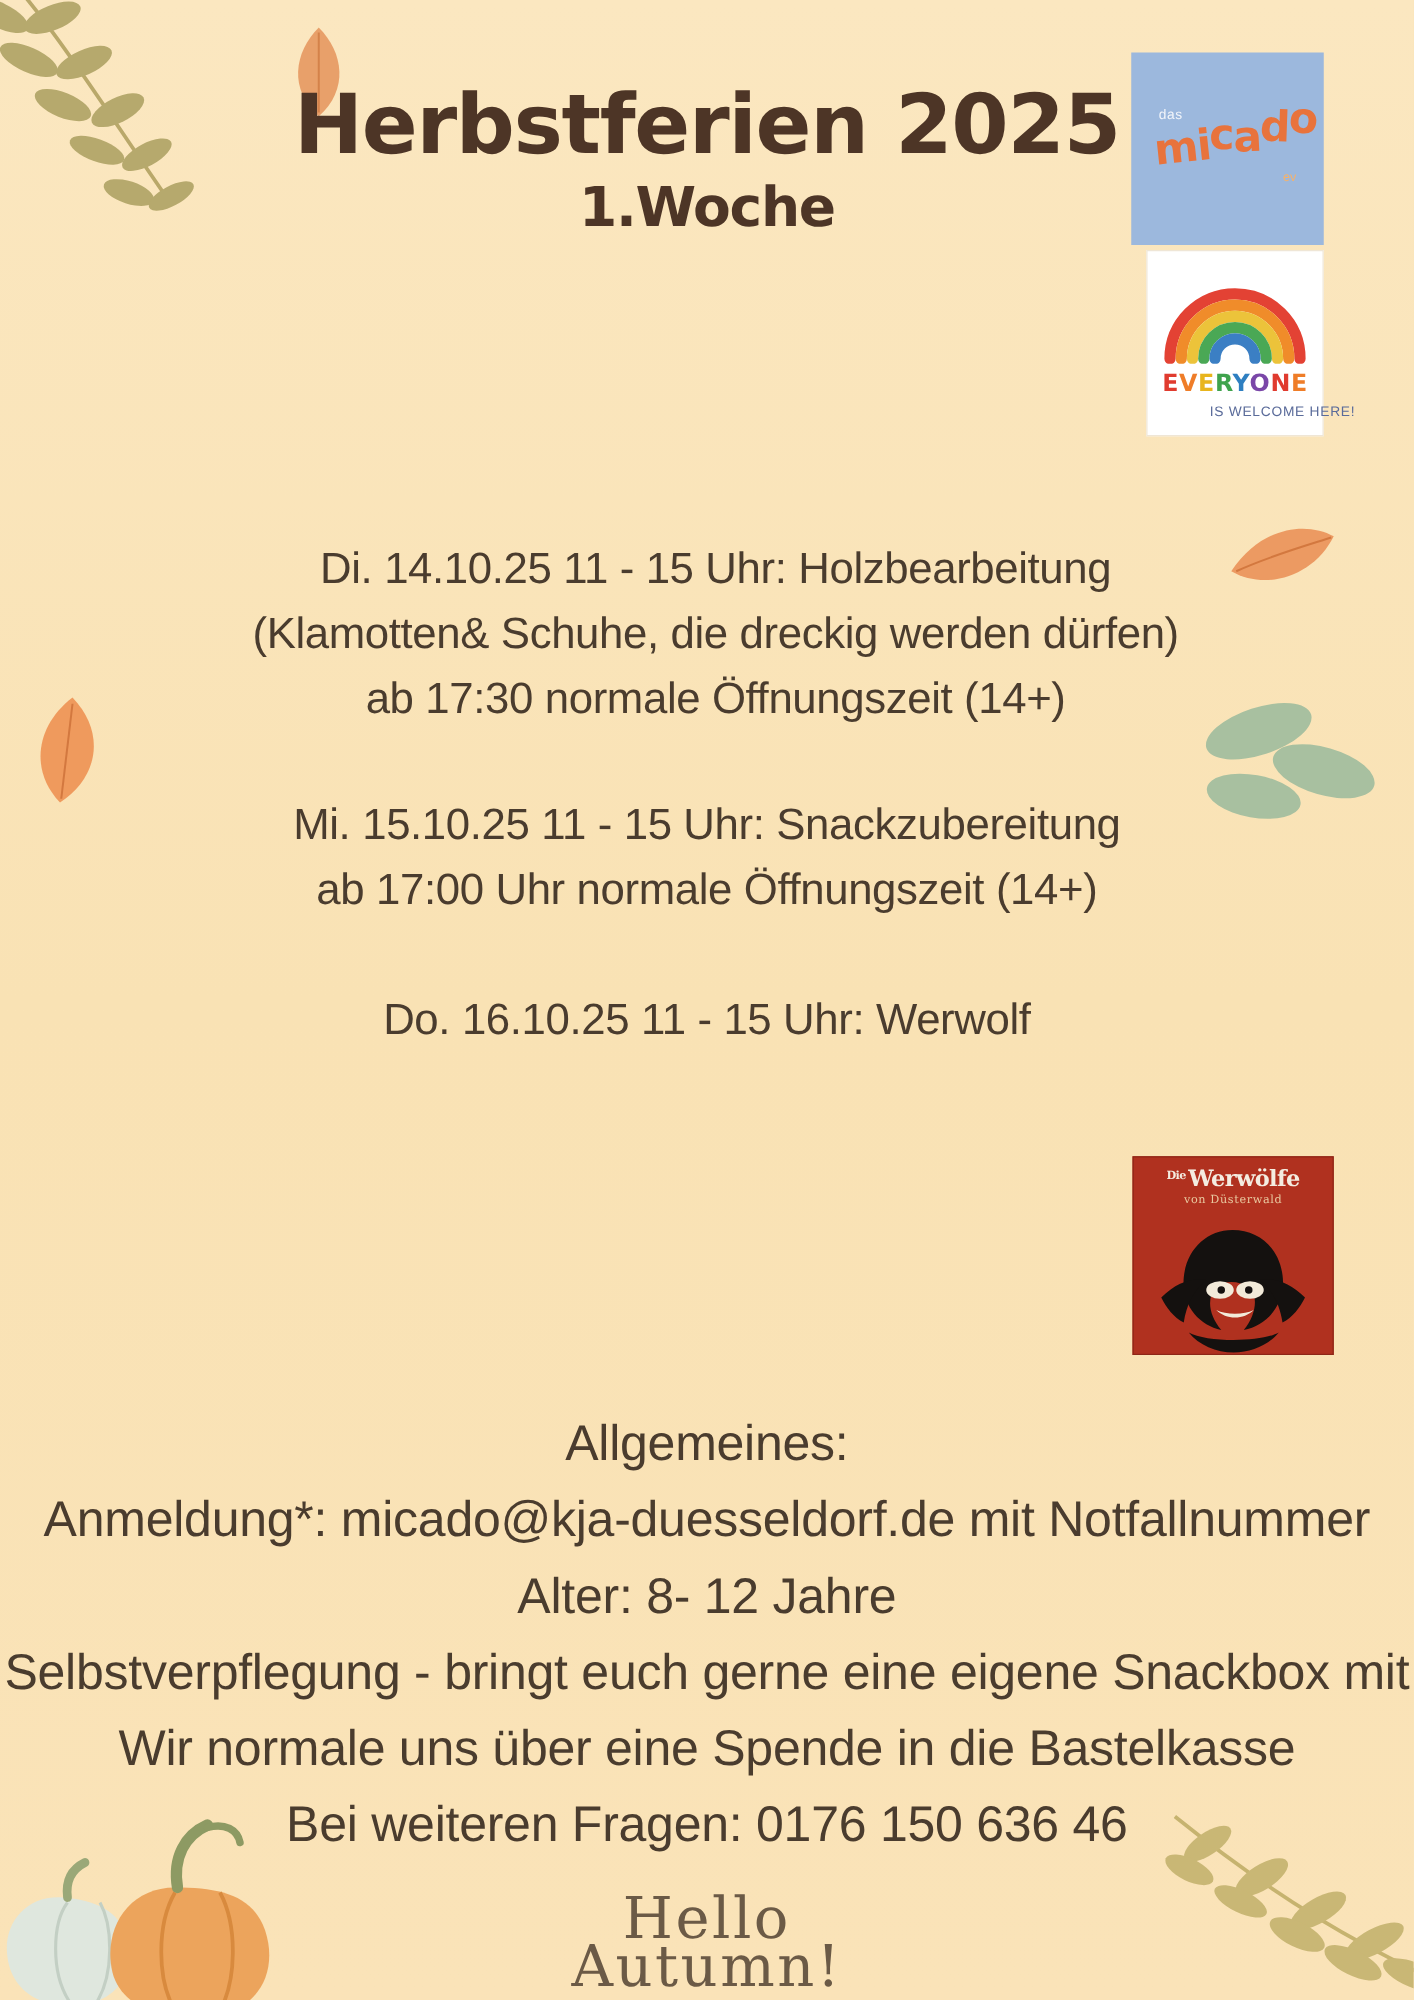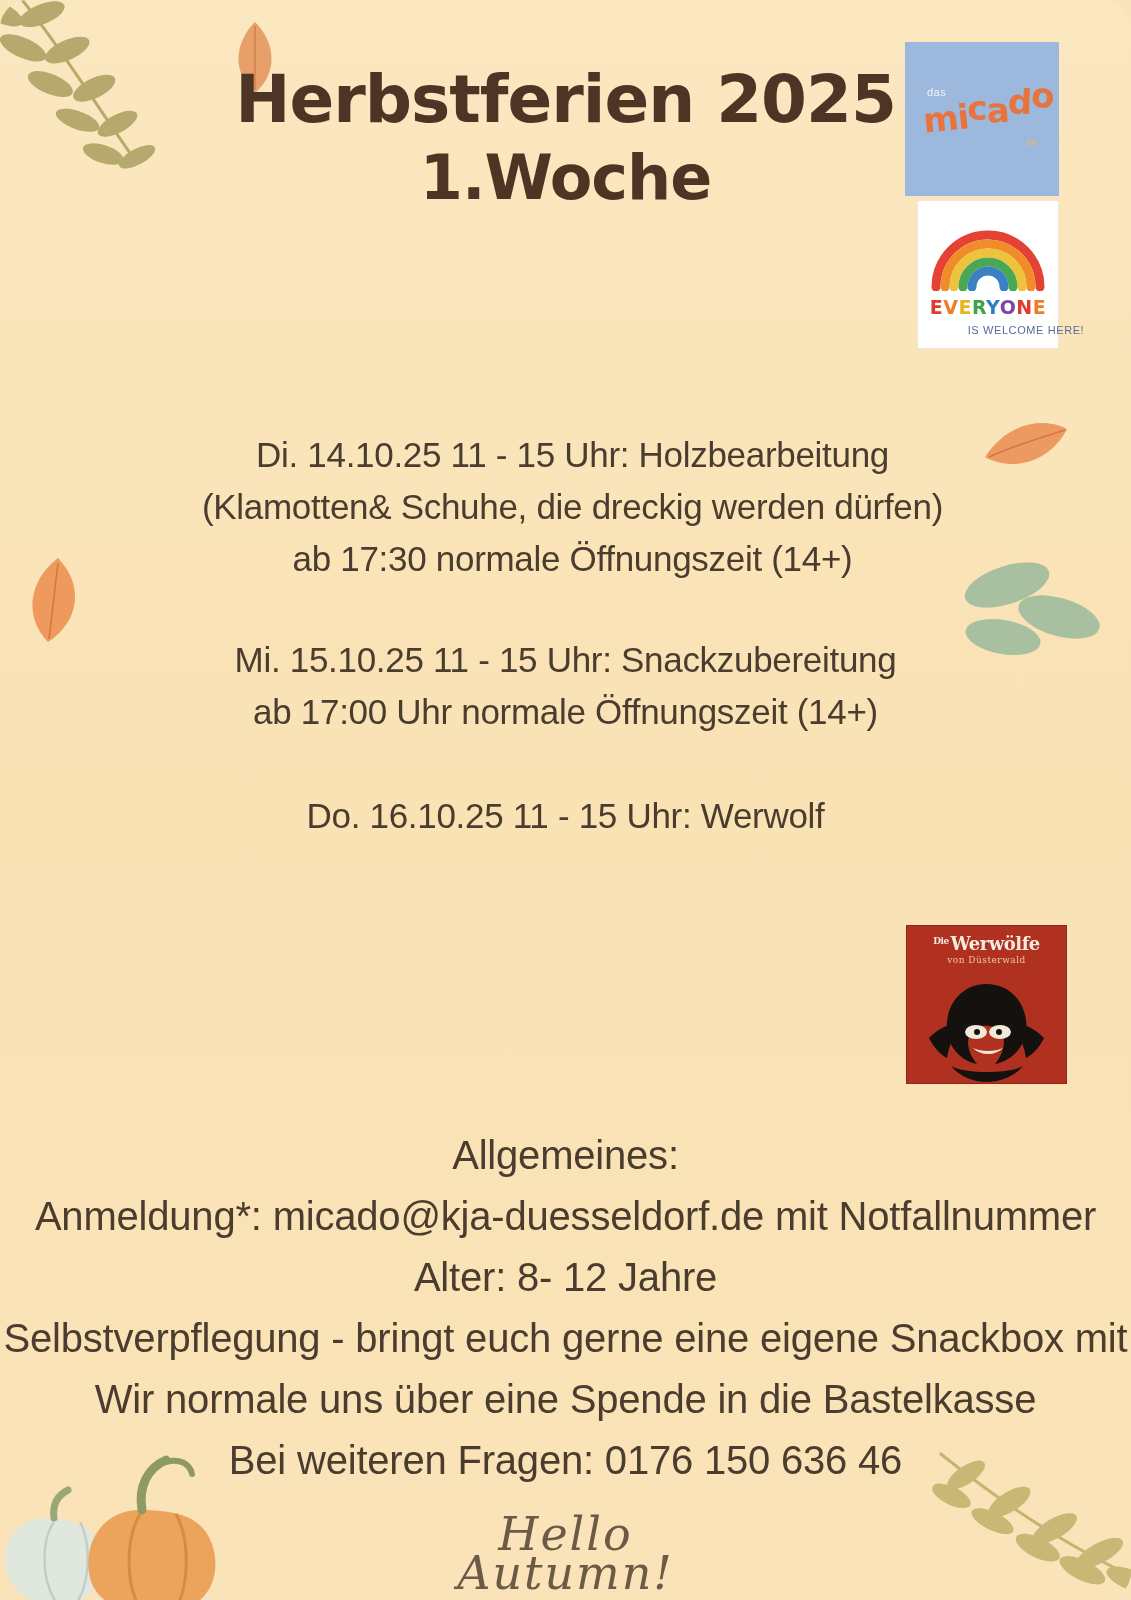--- a/index.html
+++ b/index.html
@@ -15,21 +15,20 @@
     overflow: hidden;
     position: relative;
   }
 
   .poster {
     position: relative;
     width: 1131px;
     height: 1600px;
     background: linear-gradient(180deg, #fbe7c0 0%, #f9e2b4 50%, #fae3b8 100%);
     overflow: hidden;
-    border-radius: 28px;
   }
 
   
   .deco { position: absolute; pointer-events: none; }
 
   .branch-tl { top: -25px; left: -30px; width: 260px; height: 230px; transform: rotate(8deg); }
   .leaf-tl   { top: 20px; left: 225px; width: 60px; height: 75px; }
   .leaf-right-1 { top: 415px; right: 60px; width: 90px; height: 60px; }
   .leaf-left-1  { top: 555px; left: 18px; width: 70px; height: 90px; }
   .sage-right   { top: 555px; right: 30px; width: 140px; height: 110px; }
@@ -48,21 +47,21 @@
     font-weight: 700;
     font-size: 66px;
     letter-spacing: -1px;
     color: #4d3526;
     line-height: 1.15;
     margin: 0;
   }
   .title-line2 {
     font-family: "DejaVu Sans", sans-serif;
     font-weight: 700;
-    font-size: 62px;
+    font-size: 44px;
     letter-spacing: -1px;
     color: #4d3526;
     line-height: 1.3;
     margin: 0;
   }
 
   
   .micado-logo {
     position: absolute;
     top: 42px;
@@ -236,21 +235,20 @@
   }
 
   
   .script {
     position: absolute;
     bottom: 4px;
     left: 0;
     width: 1131px;
     text-align: center;
     font-family: "DejaVu Serif", serif;
-    font-style: italic;
     font-size: 46px;
     color: #6b5a46;
     line-height: 0.95;
     letter-spacing: 2px;
   }
   .script .l2 { display: block; margin-top: -4px; }
 
   
   .pumpkins {
     position: absolute;

